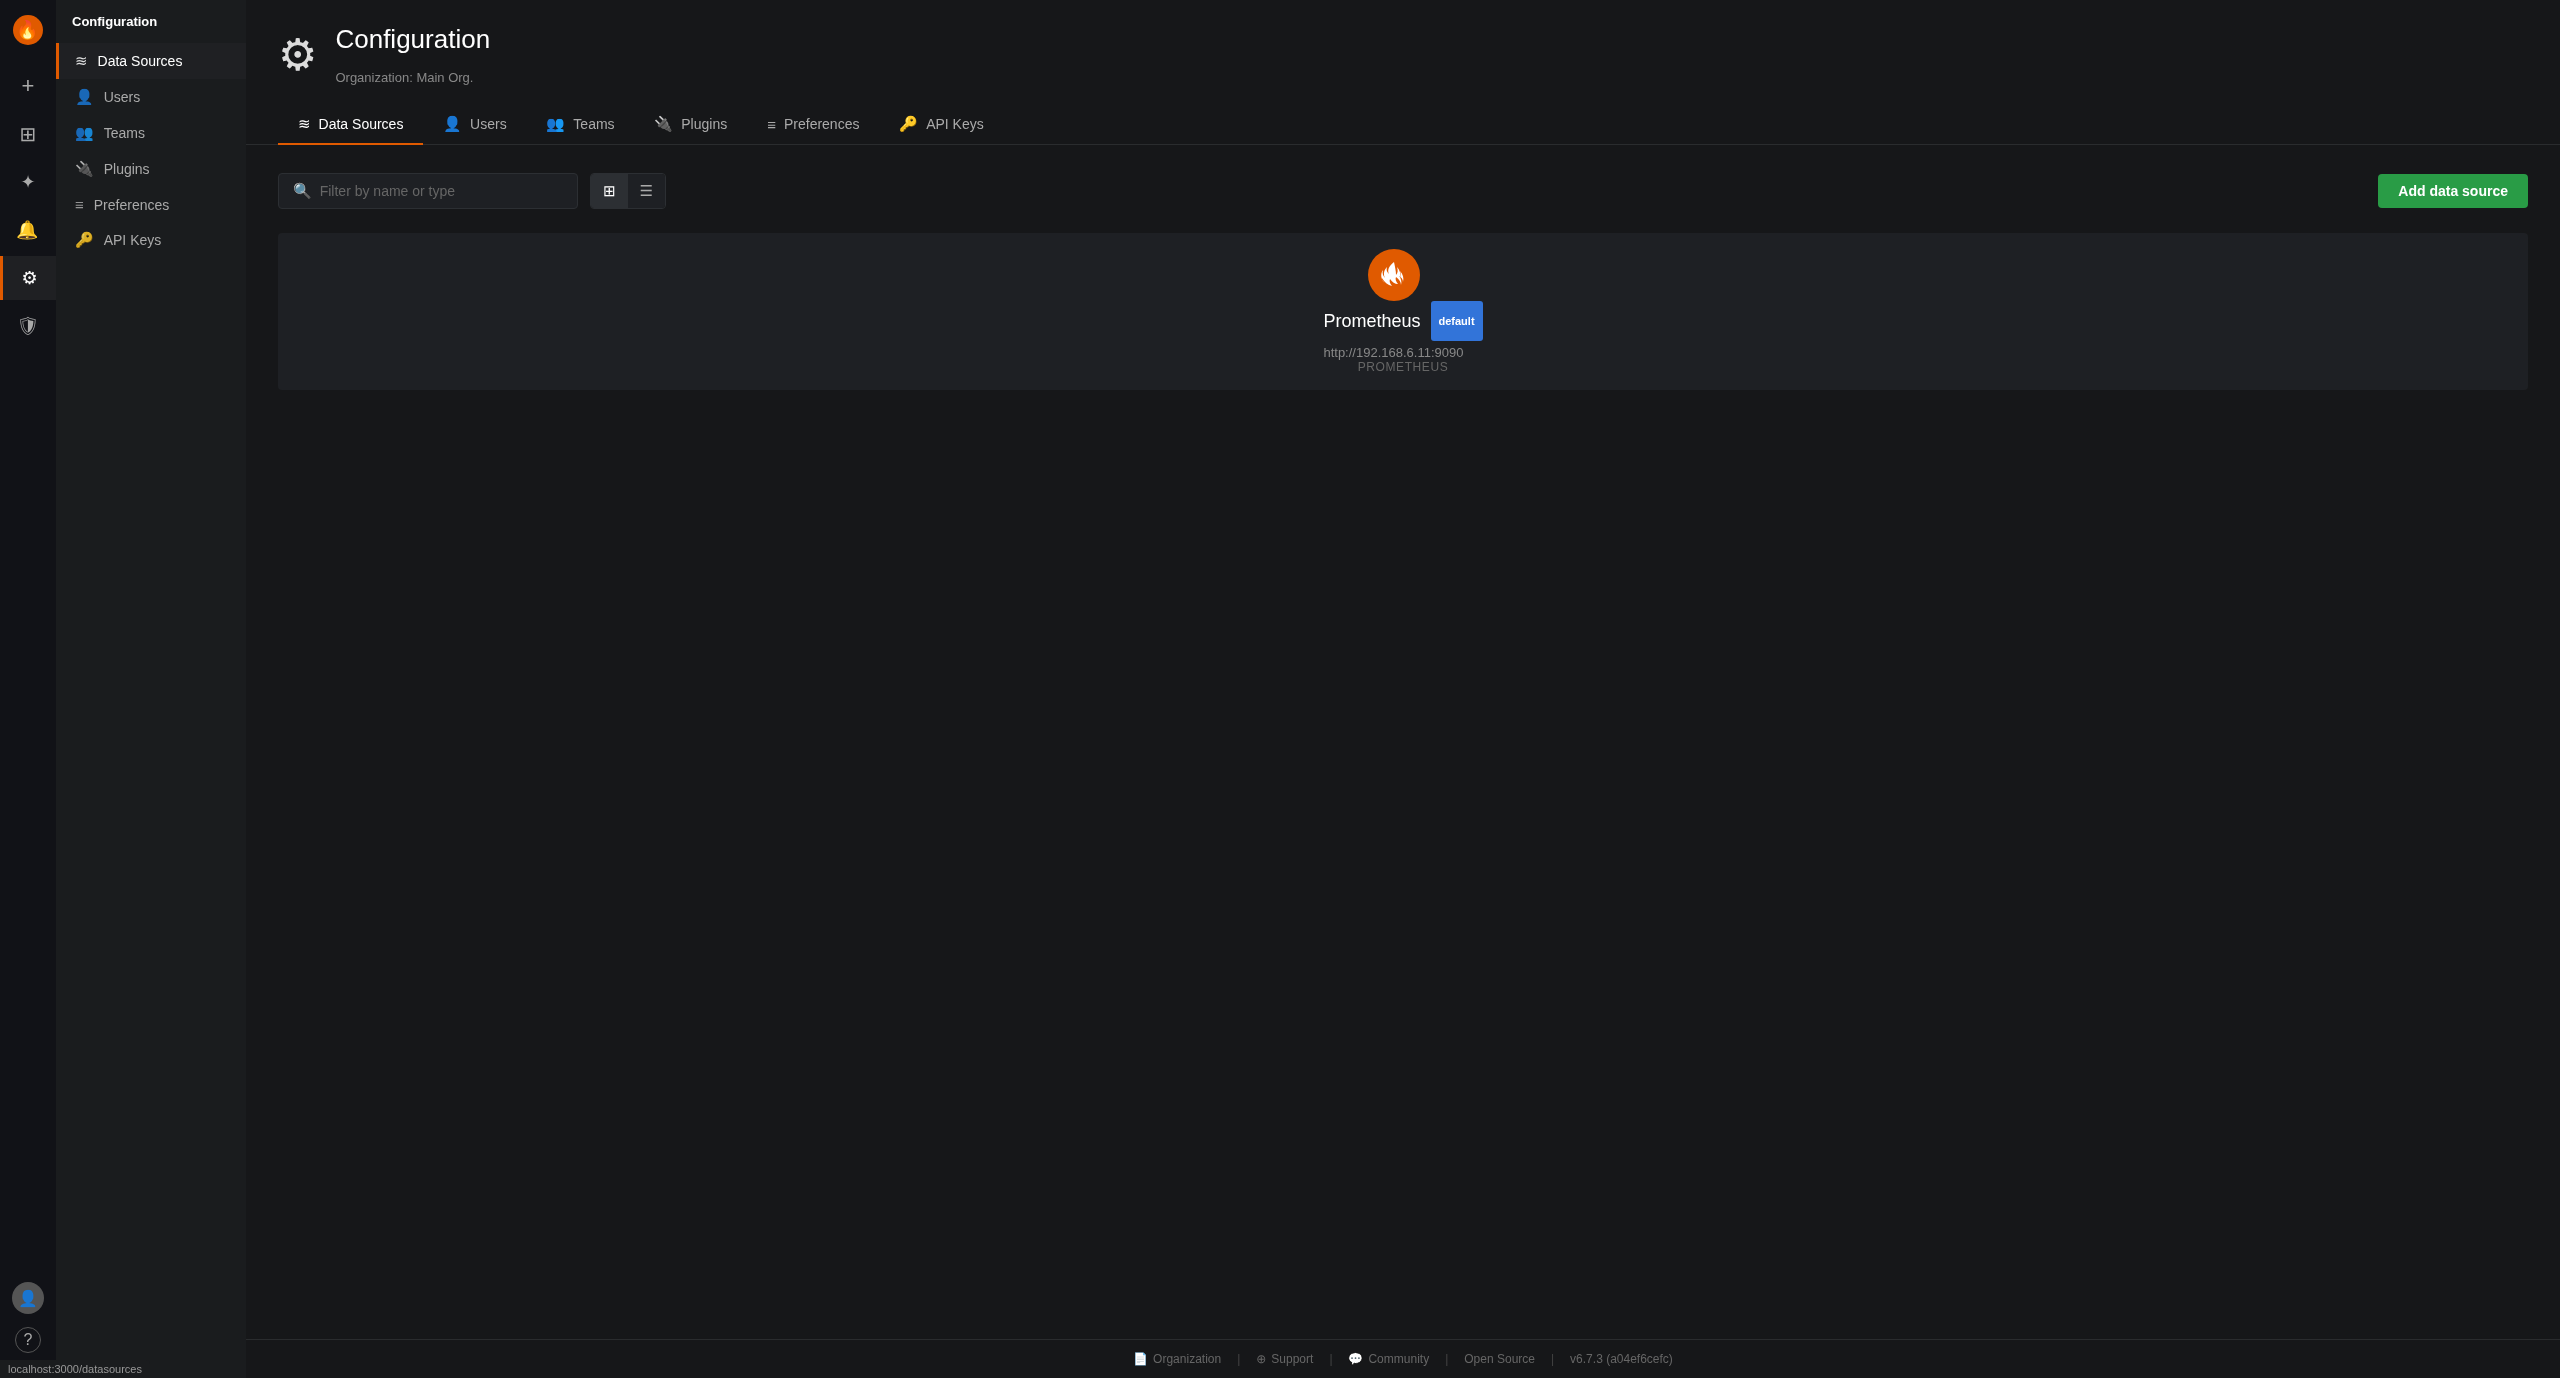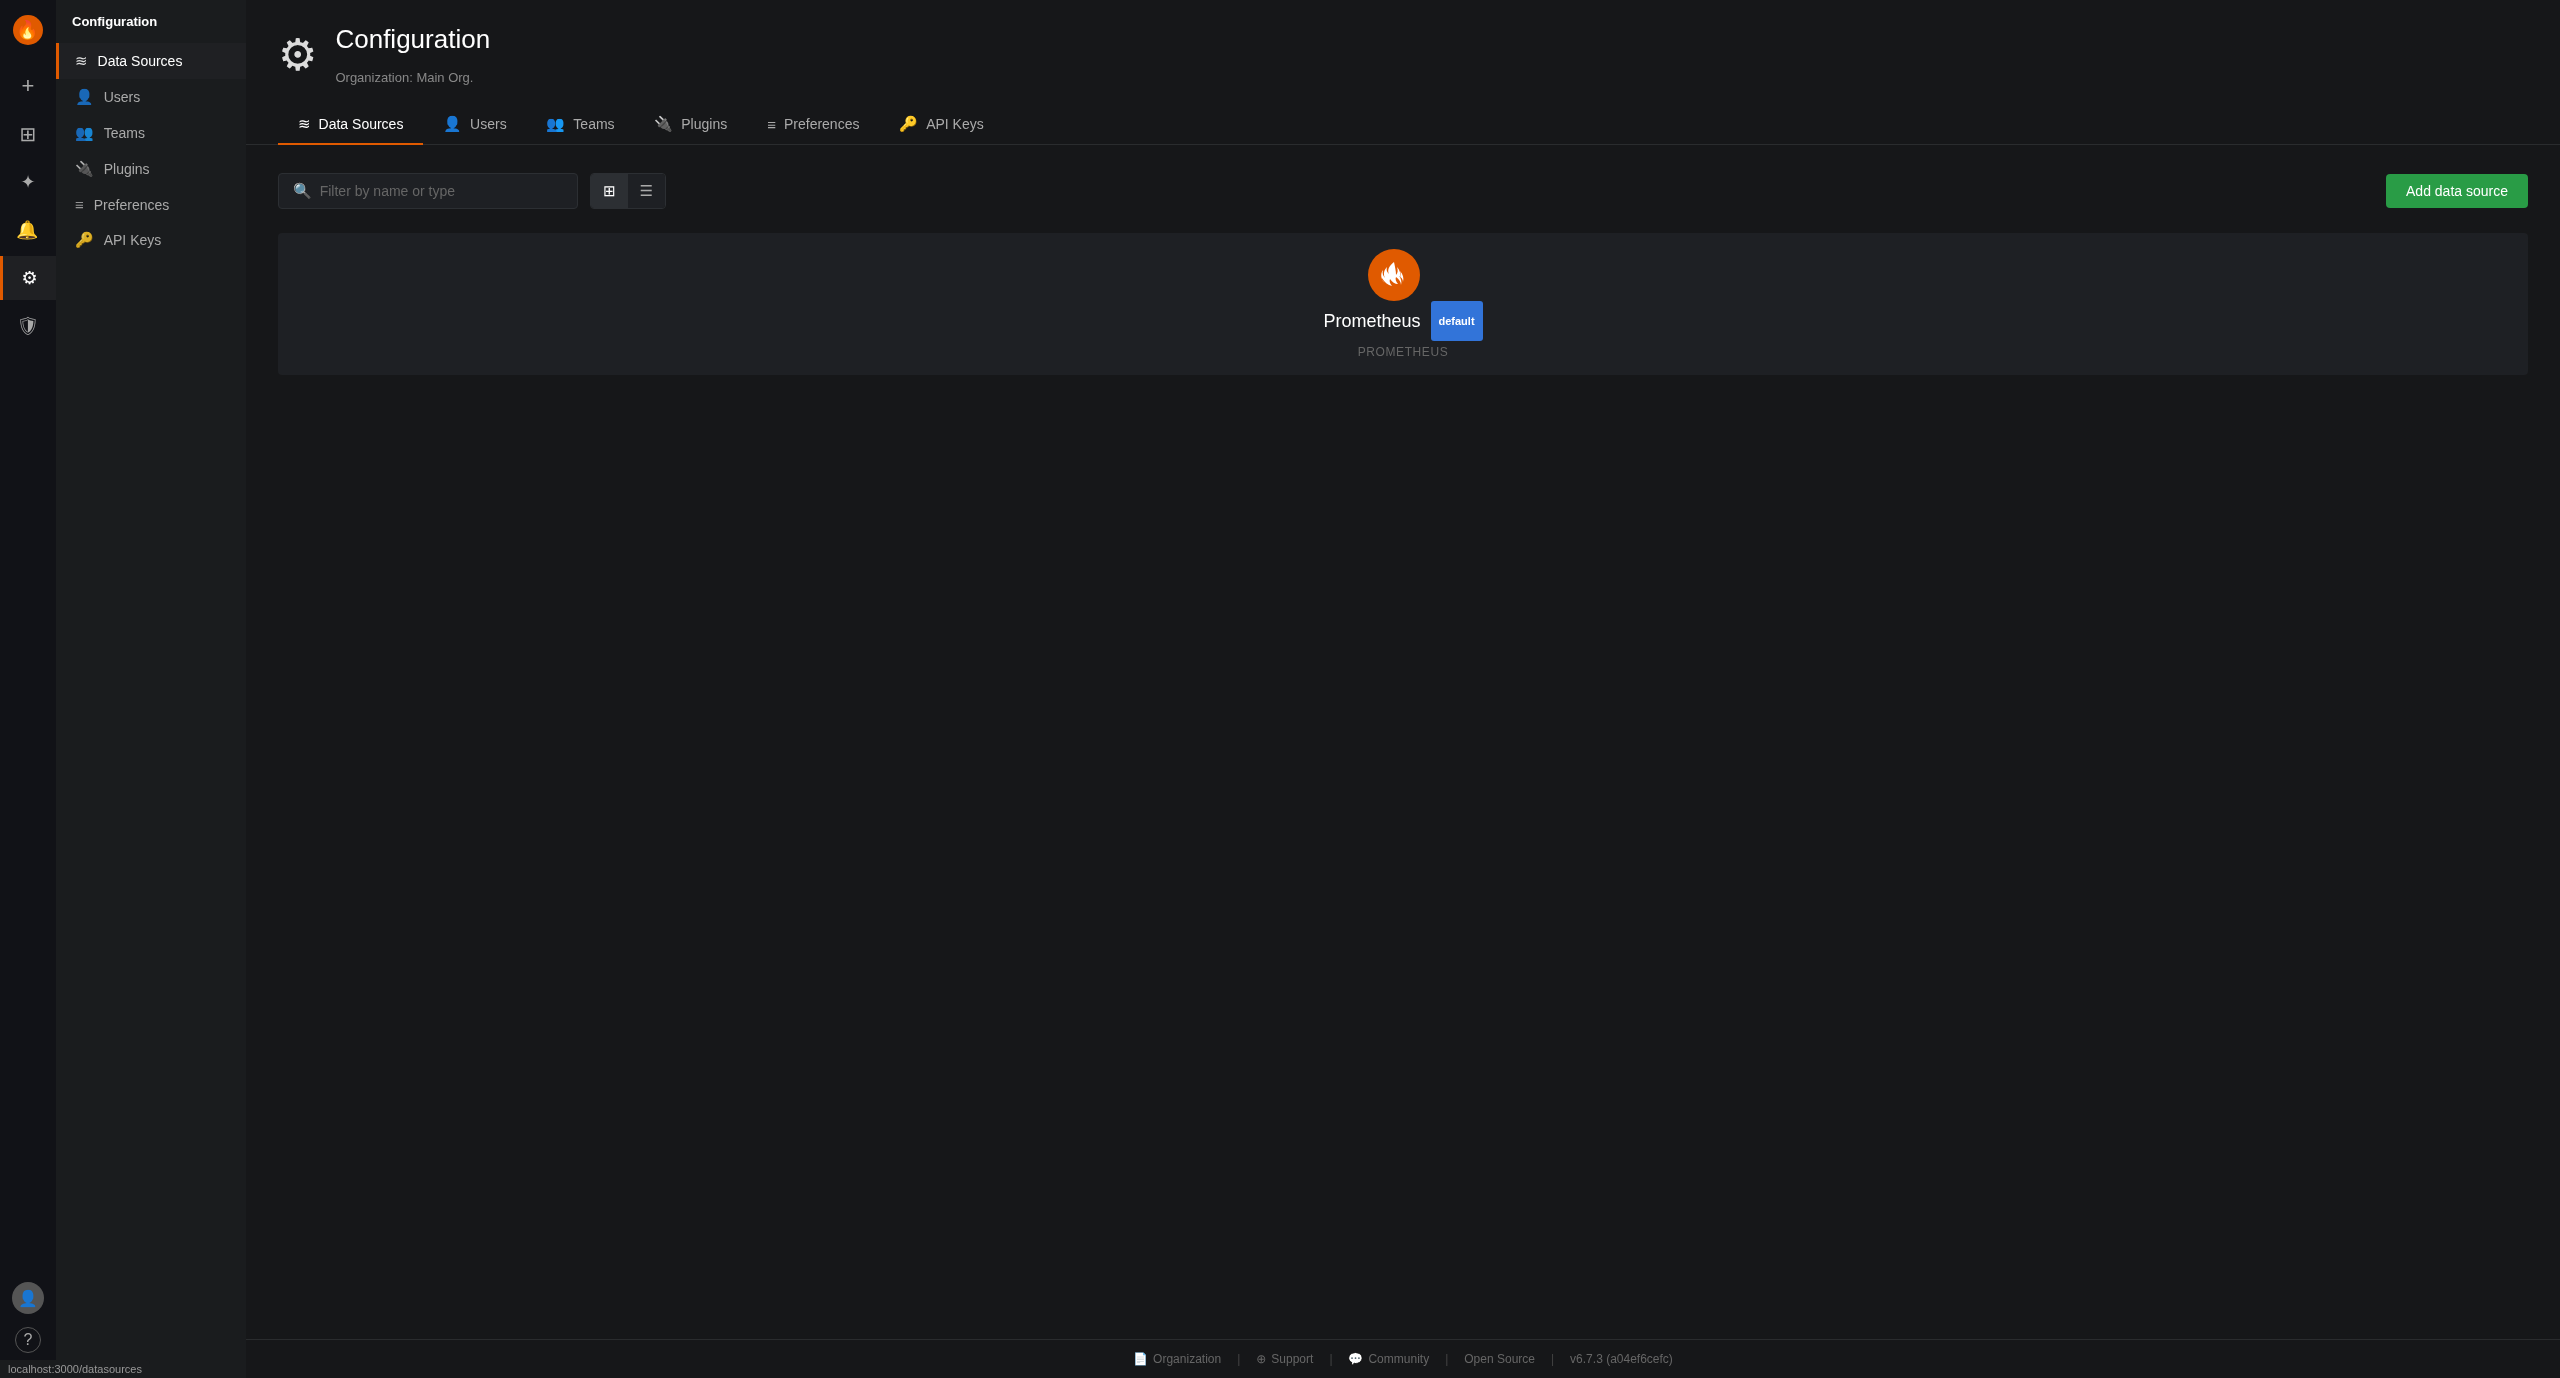--- a/index.html
+++ b/index.html
@@ -215,21 +215,21 @@
 
     .add-btn {
       margin-left: auto;
       padding: 9px 20px;
       background: #299c46;
       color: #fff;
       border: none;
       border-radius: 4px;
       cursor: pointer;
       font-size: 14px;
-      font-weight: 400;
+      font-weight: 700;
     }
 
     
     .ds-card {
       background: #1e2024;
       border-radius: 4px;
       display: flex;
       align-items: center;
       padding: 16px 20px;
       cursor: pointer;
@@ -454,20 +454,21 @@
 
         <svg width="30" height="30" viewBox="0 0 30 30" fill="white">
           <path d="M15 2 C10 6 8 10 10 14 C8 12 7 10 8 7 C5 10 4 14 6 18 C4 16 3 13 4 10 C1 14 2 20 6 23 C4 22 3 20 3 18 C5 22 9 25 13 26 C11 24 10 21 11 19 C13 22 16 24 19 24 C17 22 16 19 17 17 C20 19 22 22 22 25 C23 22 22 18 20 16 C22 17 24 19 24 22 C25 18 24 14 21 11 C22 13 22 16 21 18 C22 14 21 10 18 7 C19 10 19 13 17 15 C17 11 16 7 15 2Z"></path>
         </svg>
       </div>
       <div class="ds-info">
         <div class="ds-name-row">
           <span class="ds-name">Prometheus</span>
           <span class="ds-badge">default</span>
         </div>
+        <div class="ds-url">http://192.168.6.11:9090</div>
       </div>
       <div class="ds-type">PROMETHEUS</div>
     </div>
   </div>
 
   <div class="footer">
     <div class="footer-item">
       <span>📄</span>
       <span>Organization</span>
     </div>

